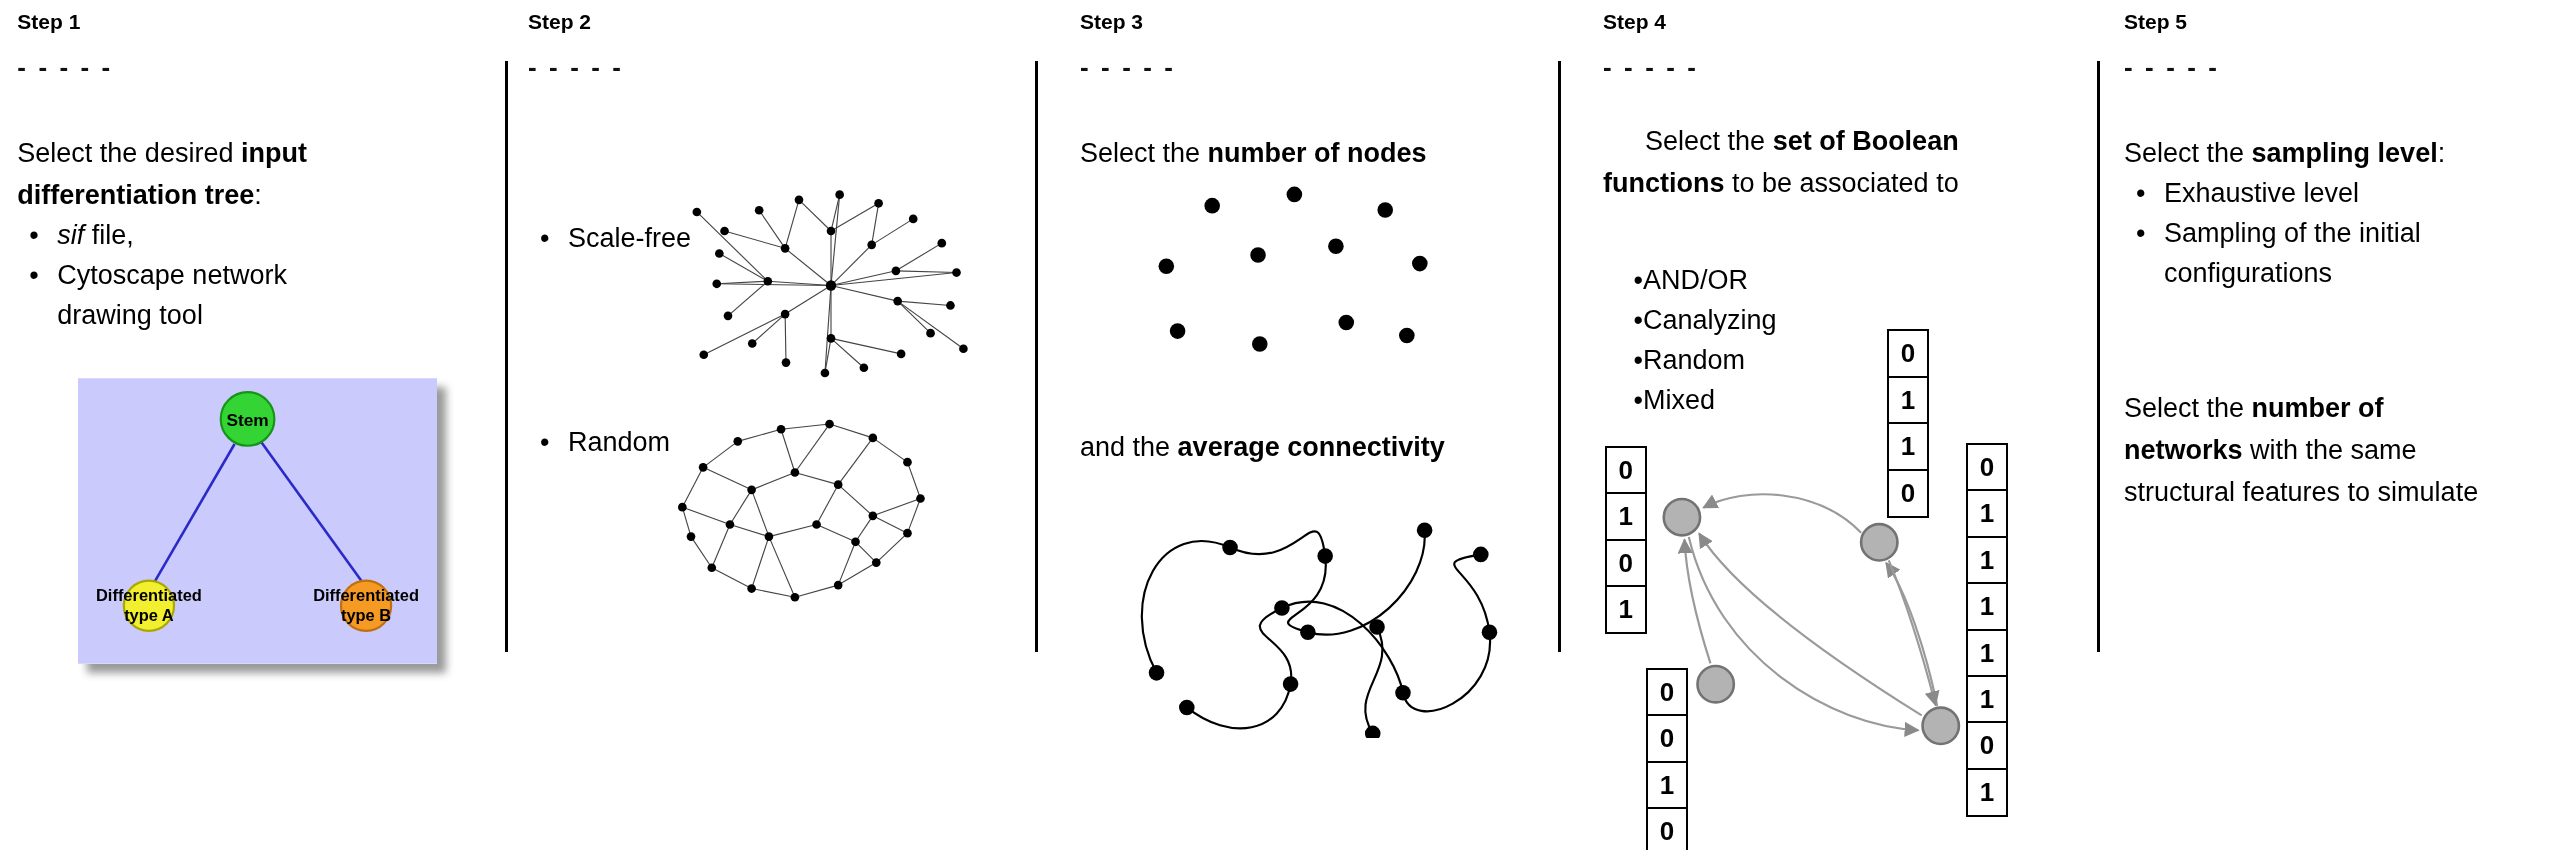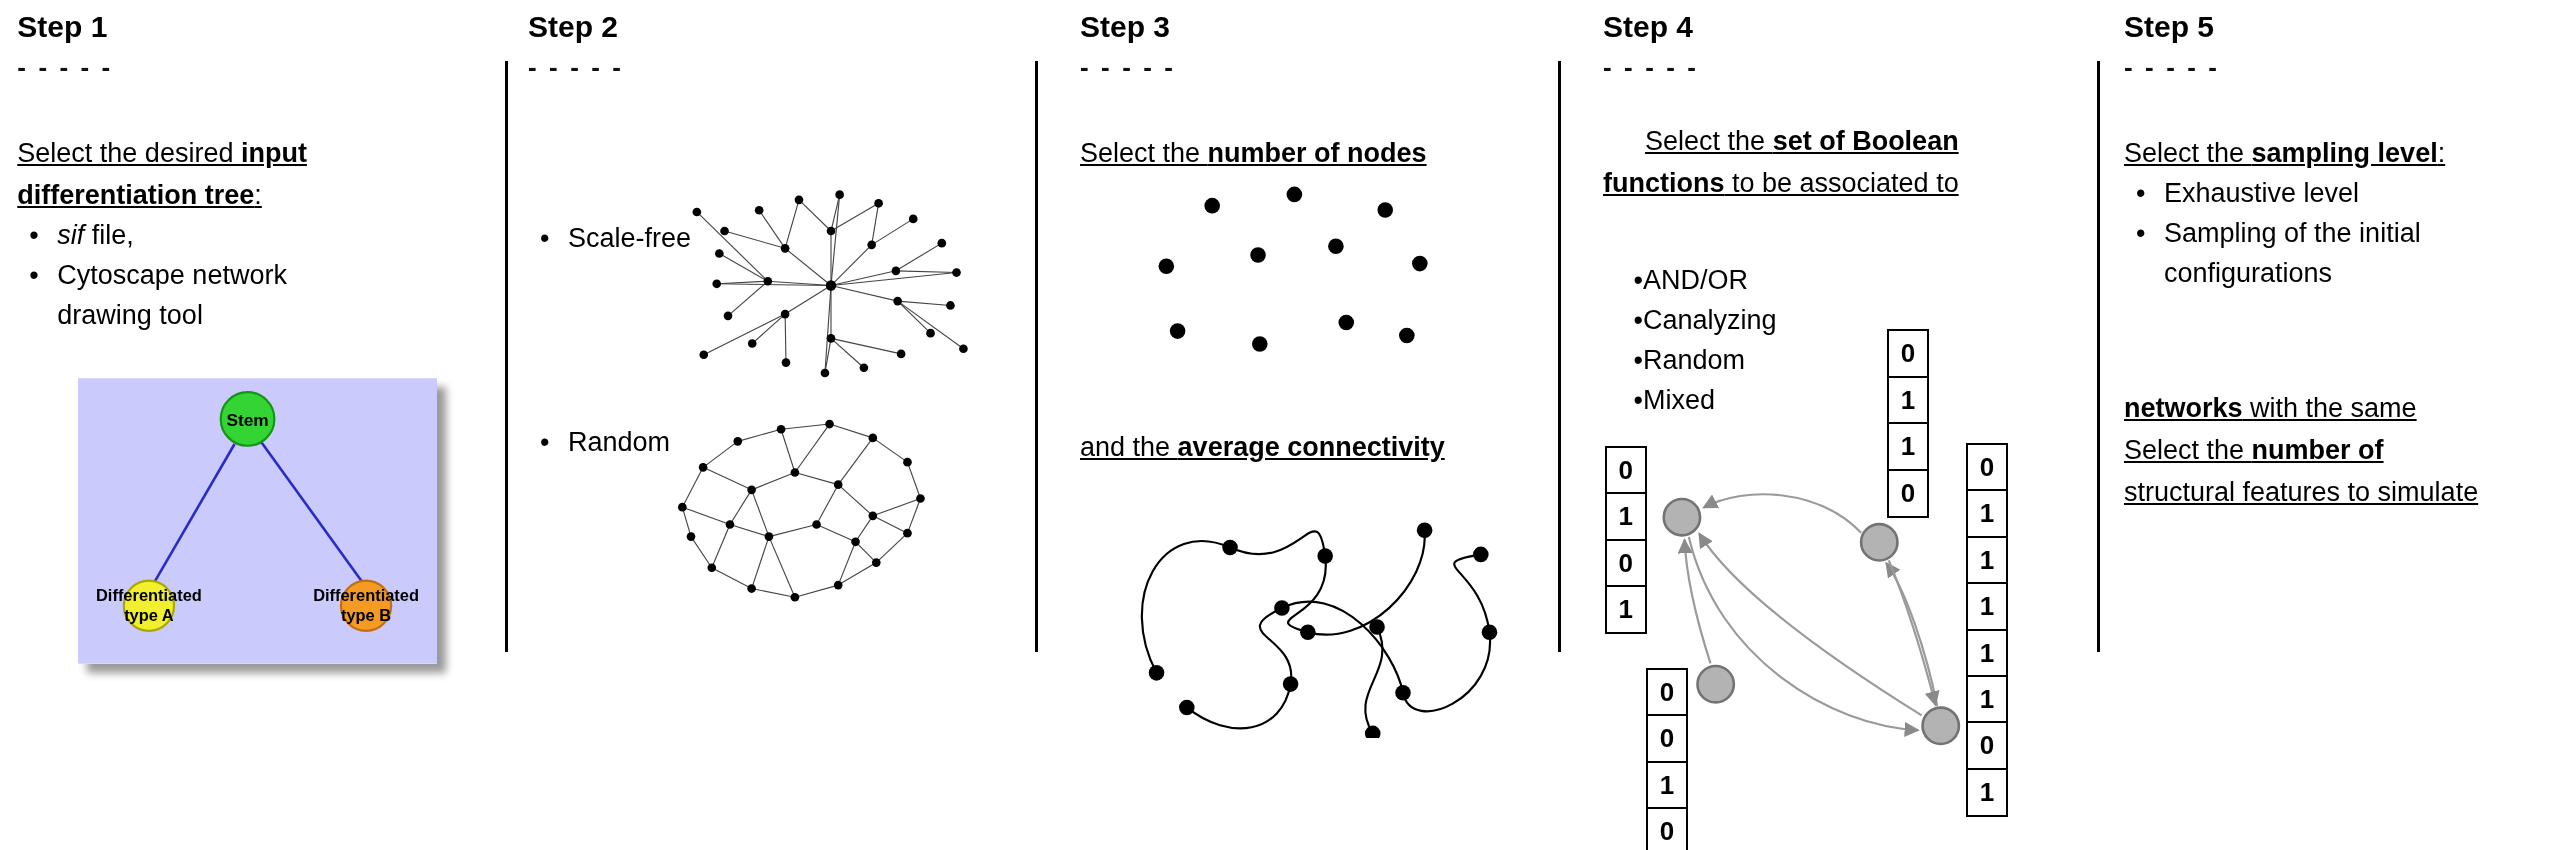--- a/index.html
+++ b/index.html
@@ -10,24 +10,24 @@
   .col1 { left:17.3px;   width:480px; }
   .col2 { left:528px;  width:472px; }
   .col3 { left:1080px; width:472px; }
   .col4 { left:1603px; width:498px;text-align:right; }
   .col5 { left:2124px; width:452px; }
 
   .divider { position:absolute; top:61px; width:2.6px; height:591px; background:#000; }
   .divider1 { left:505px; } .divider2 { left:1035px; }
   .divider3 { left:1558px; } .divider4 { left:2097px; }
 
-  .step-title { position:absolute; top:10.4px; left:0; font-size:30px; font-weight:bold; }
+  .step-title { position:absolute; top:10.4px; left:0; font-size:21px; font-weight:bold; }
   .dashes { position:absolute; top:52px; left:0; font-size:26px; font-weight:bold; letter-spacing:2.6px; color:#111; }
 
-  .para { position:absolute; left:0; font-size:27px; line-height:42px;text-decoration:underline; }
+  .para { position:absolute; left:0; font-size:27px; line-height:42px; }
   .bold { font-weight:bold; }
   .ital { font-style:italic; }
 
   .bullet-list { position:absolute; left:0; }
   .bullet { display:flex; font-size:27px; line-height:40px; }
   .bullet .dot { width:40px; padding-left:12px; flex:none; }
   .bullet .btext { display:block; }
 
   
   .tree-fig { position:absolute; top:378px; left:61px; width:359px; height:286px;
@@ -401,20 +401,20 @@
       <div class="bullet">
           <span class="dot">•</span>
           <span class="btext">Exhaustive level</span>
         </div>
       <div class="bullet">
           <span class="dot">•</span>
           <span class="btext" style="width:320px;">Sampling of the initial configurations</span>
         </div>
     </div>
     <div class="para" style="top:387px;">
+      <div><span>Select the </span><span class="bold">number of</span></div>
       <div><span class="bold">networks</span><span> with the same</span></div>
-      <div><span>Select the </span><span class="bold">number of</span></div>
       <div><span>structural features to simulate</span></div>
     </div>
   </div>
 
 </div>
 
 
 </body></html>

